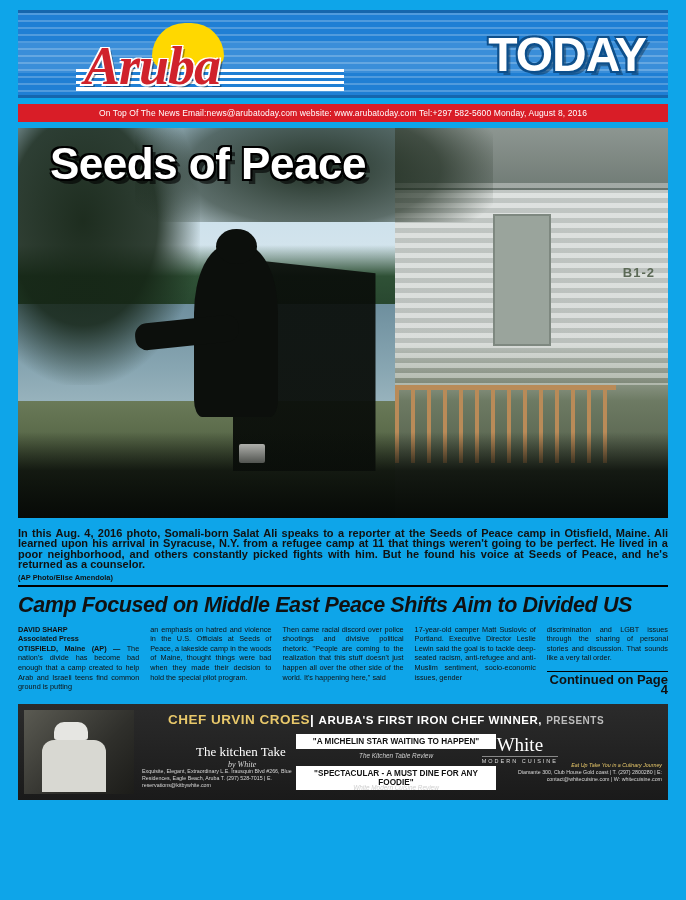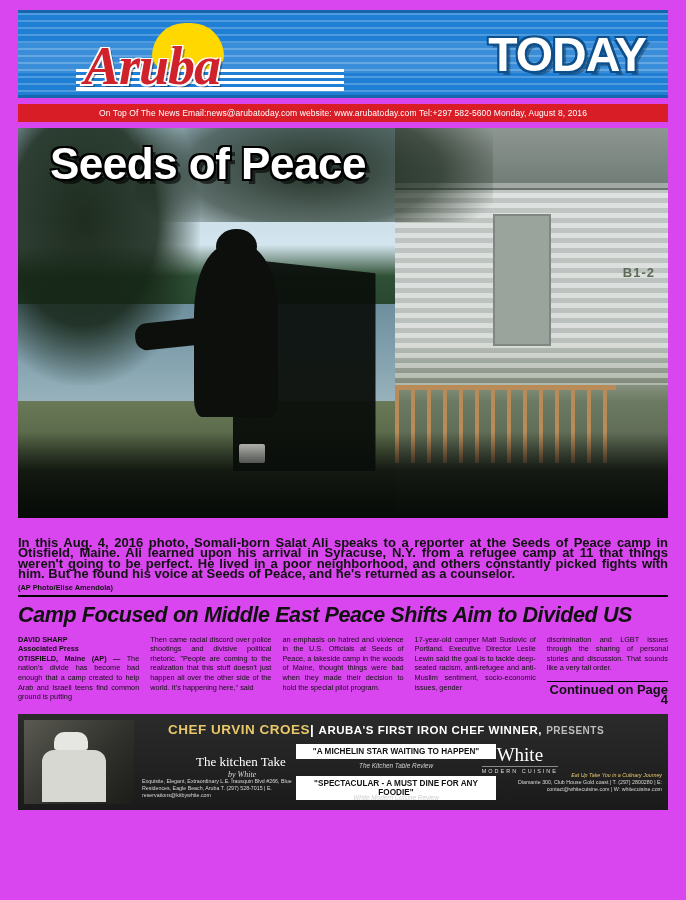--- a/index.html
+++ b/index.html
@@ -6,21 +6,21 @@
   html, body { margin:0; padding:0; }
   body {
     width: 686px; height: 900px;
     background: #ffffff;
     font-family: "Liberation Sans", sans-serif;
     overflow: hidden;
   }
   .page {
     position: relative;
     width: 686px; height: 900px;
-    background: #d946ef;
+    background: #0ea5e9;
     padding: 10px 18px;
   }
 
   
   .masthead {
     position: relative;
     height: 88px;
     background: #1f7fd4;
     border-top: 3px solid #1566ad;
     border-bottom: 3px solid #1566ad;
@@ -204,22 +204,22 @@
     text-shadow:
       -2px -2px 0 #000,
        2px -2px 0 #000,
       -2px  2px 0 #000,
        2px  2px 0 #000,
        5px 5px 0 rgba(0,0,0,0.6);
   }
 
   
   .caption {
-    margin-top: 20px;
-    font-size: 13px;
+    margin-top: 10px;
+    font-size: 11px;
     line-height: 10.4px;
     font-weight: bold;
     color: #111;
     text-align: justify;
   }
   .credit {
     margin-top: 3px;
     font-size: 7.4px;
     font-weight: bold;
     text-align: left;
@@ -377,24 +377,24 @@
   <div class="story-head">Camp Focused on Middle East Peace Shifts Aim to Divided US</div>
 
   <div class="cols">
     <div class="col">
       <div class="byline">DAVID SHARP</div>
       <div class="byline">Associated Press</div>
       <div><span class="dateline">OTISFIELD, Maine (AP) —</span>
       <span>The nation's divide has become bad enough that a camp created to help Arab and Israeli teens find common ground is putting</span></div>
     </div>
     <div class="col">
+      <span>an emphasis on hatred and violence in the U.S. Officials at Seeds of Peace, a lakeside camp in the woods of Maine, thought things were bad when they made their decision to hold the special pilot program.</span>
+    </div>
+    <div class="col">
       <span>Then came racial discord over police shootings and divisive political rhetoric. "People are coming to the realization that this stuff doesn't just happen all over the other side of the world. It's happening here," said</span>
-    </div>
-    <div class="col">
-      <span>an emphasis on hatred and violence in the U.S. Officials at Seeds of Peace, a lakeside camp in the woods of Maine, thought things were bad when they made their decision to hold the special pilot program.</span>
     </div>
     <div class="col">
       <span>17-year-old camper Matt Suslovic of Portland. Executive Director Leslie Lewin said the goal is to tackle deep-seated racism, anti-refugee and anti-Muslim sentiment, socio-economic issues, gender</span>
     </div>
     <div class="col">
       <span>discrimination and LGBT issues through the sharing of personal stories and discussion. That sounds like a very tall order.</span>
       <div class="continued">Continued on Page 4</div>
     </div>
   </div>
 

